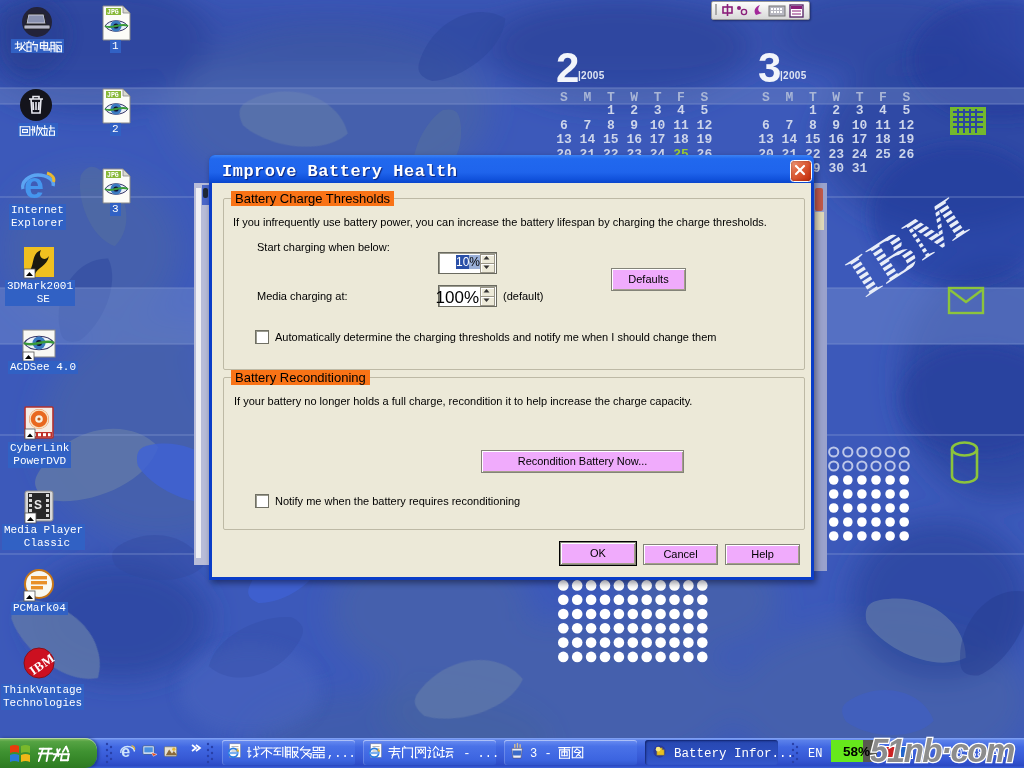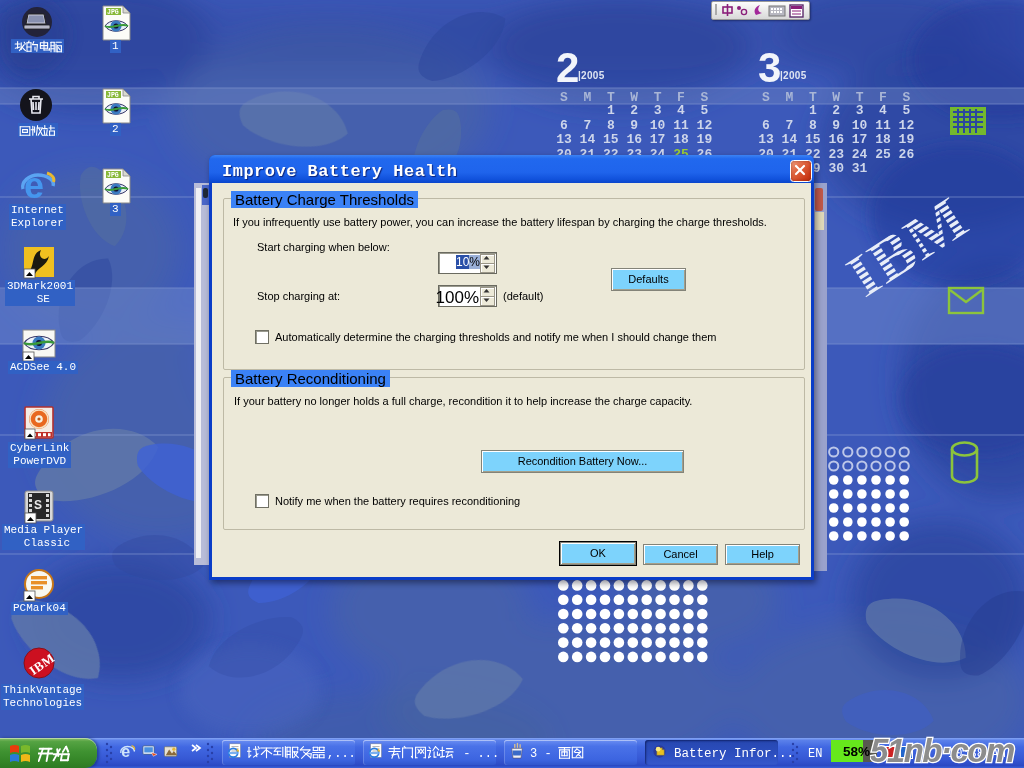--- a/index.html
+++ b/index.html
@@ -11,23 +11,23 @@
 .ic{position:absolute;}
 
 #dlg{position:absolute;left:209px;top:155px;width:605px;height:425px;
 background:#0a3dc8;border-radius:6px 6px 0 0;box-shadow:2px 3px 6px rgba(0,0,20,.45);}
 #tbar{position:absolute;left:0;top:0;width:605px;height:28px;border-radius:6px 6px 0 0;
 background:linear-gradient(180deg,#3b82f4 0%,#2168ee 14%,#1f64ec 62%,#1152dc 86%,#0a46cc 100%);}
 #ttxt{position:absolute;left:13px;top:7px;color:#fff;font-family:"Liberation Mono",monospace;
 font-weight:bold;font-size:17px;letter-spacing:.5px;text-shadow:1px 1px 1px rgba(10,30,110,.9);}
 #dbody{position:absolute;left:3px;top:28px;width:599px;height:394px;background:#ece9d8;}
 .grp{position:absolute;border:1px solid #bdb9a5;border-radius:2px;}
-.grplab{position:absolute;top:-8px;left:7px;background:#3b82f6;padding:0 4px;font-size:15px;color:#000;}
+.grplab{position:absolute;top:-8px;left:7px;background:#f97316;padding:0 4px;font-size:13px;color:#000;}
 .t11{position:absolute;font-size:11px;color:#000;white-space:pre;}
-.btn{position:absolute;background:#7dd3fc;border:1px solid #838378;
+.btn{position:absolute;background:#f0abfc;border:1px solid #838378;
 box-shadow:inset 1px 1px 0 #ffffff,inset -1px -1px 0 #a49f8a;
 font-size:11px;color:#000;text-align:center;}
 .spin{position:absolute;width:57px;height:20px;background:#fff;border:1px solid #6a6a60;
 box-shadow:inset 1px 1px 0 #9a9a8e;}
 .spbtn{position:absolute;right:1px;width:13px;height:8px;background:#ece9d8;overflow:hidden;
 border:1px solid #9a9688;box-shadow:inset 1px 1px 0 #fff;}
 .cb{position:absolute;width:12px;height:12px;background:#fff;border:1px solid #707064;
 box-shadow:inset 1px 1px 0 #9a9a8e;}
 
 #tb{position:absolute;left:0;top:738px;width:1024px;height:30px;
@@ -601,21 +601,21 @@
             <line x1="13" y1="5" x2="5" y2="13"></line>
           </g>
         </svg>
 </div>
 <div id="dbody">
 <div class="grp" style="left:11px;top:15px;width:580px;height:170px">
 <div class="grplab">Battery Charge Thresholds</div>
 </div>
 <div class="t11" style="left:21px;top:33px">If you infrequently use battery power, you can increase the battery lifespan by charging the charge thresholds.</div>
 <div class="t11" style="left:45px;top:58px">Start charging when below:</div>
-<div class="t11" style="left:45px;top:107px">Stop charging at:</div>
+<div class="t11" style="left:45px;top:107px">Media charging at:</div>
 <div class="spin" style="left:226px;top:69px">
  <div style="position:absolute;right:16px;top:2px;font-size:12px;font-family:'Liberation Sans';"><span style="background:#2a50a8;color:#fff">10</span><span style="background:#9ab0d8">%</span></div>
  <div class="spbtn" style="top:1px">
             <svg style="display:block" width="11" height="6">
               <path d="M5.5,1 L8.5,4.5 L2.5,4.5 Z" fill="#333"></path>
             </svg>
           </div>
  <div class="spbtn" style="top:10px">
             <svg style="display:block" width="11" height="6">
               <path d="M5.5,5 L8.5,1.5 L2.5,1.5 Z" fill="#333"></path>

